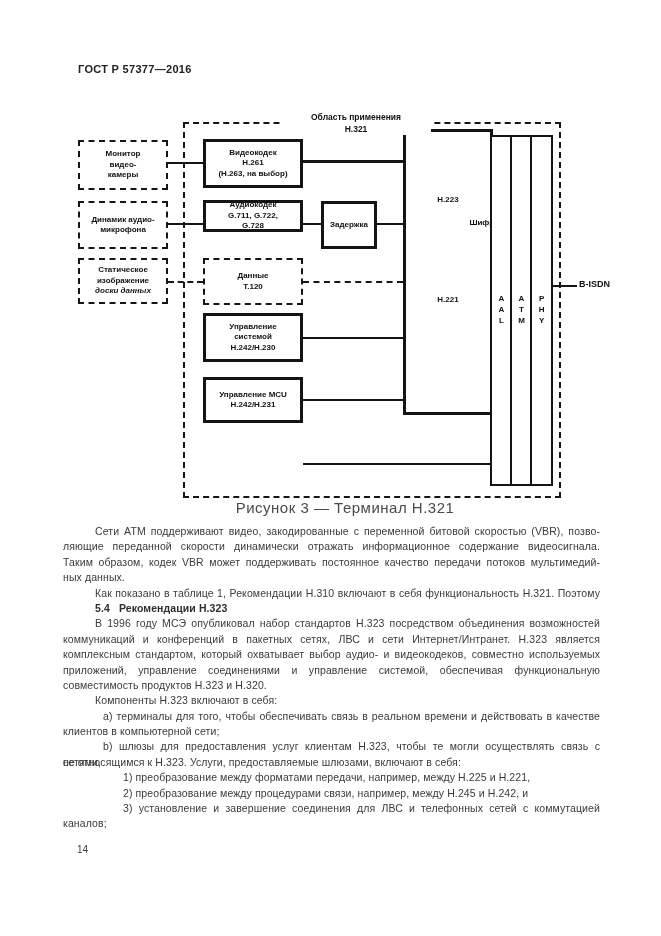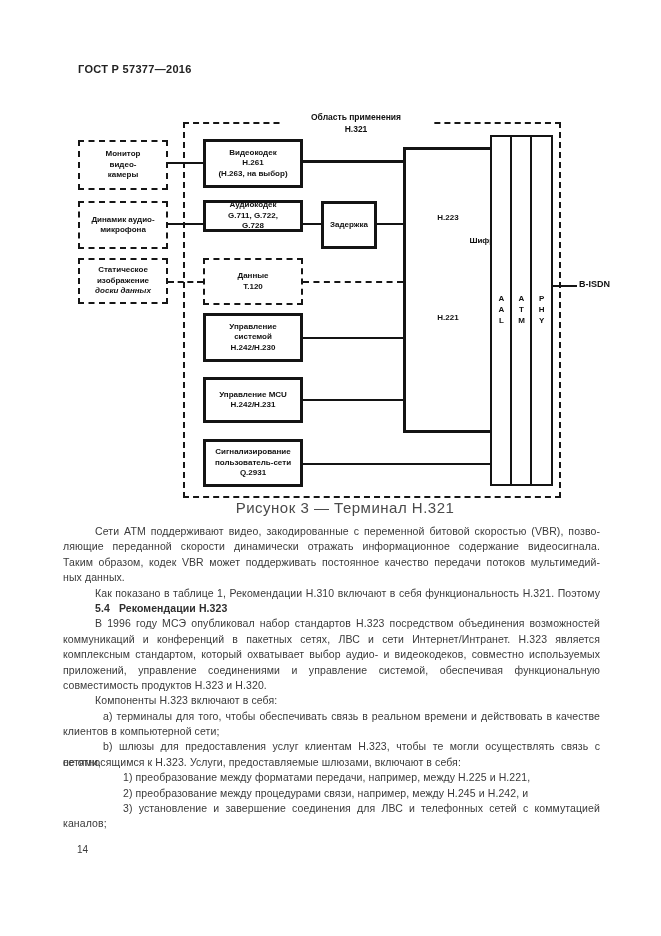--- a/index.html
+++ b/index.html
@@ -91,31 +91,26 @@
     </div>
     <div class="dbox solid" style="left:203px;top:298px;width:100px;height:49px;">
       <span>Управление</span>
       <span>системой</span>
       <span>Н.242/Н.230</span>
     </div>
     <div class="dbox solid" style="left:203px;top:362px;width:100px;height:46px;">
       <span>Управление MCU</span>
       <span>Н.242/Н.231</span>
     </div>
-    <div class="dbox solid" style="left:203px;top:424px;width:100px;height:48px;">
-      <span>Сигнализирование</span>
-      <span>пользователь-сети</span>
-      <span>Q.2931</span>
-    </div>
 
     <div class="dbox solid" style="left:321px;top:186px;width:56px;height:48px;">
       <span>Задержка</span>
     </div>
 
-    <div class="dbox solid mux" style="left:403px;top:132px;width:90px;height:286px;position:absolute;">
+    <div class="dbox solid mux" style="left:403px;top:114px;width:90px;height:286px;position:absolute;">
       <span style="top:63px;">Н.223</span>
       <span style="top:86px;padding-left:48px;">Шифрование</span>
       <span style="top:163px;">Н.221</span>
     </div>
 
     <div class="stack">
       <div class="col">
           <span class="vtxt">AAL</span>
         </div>
       <div class="col">

